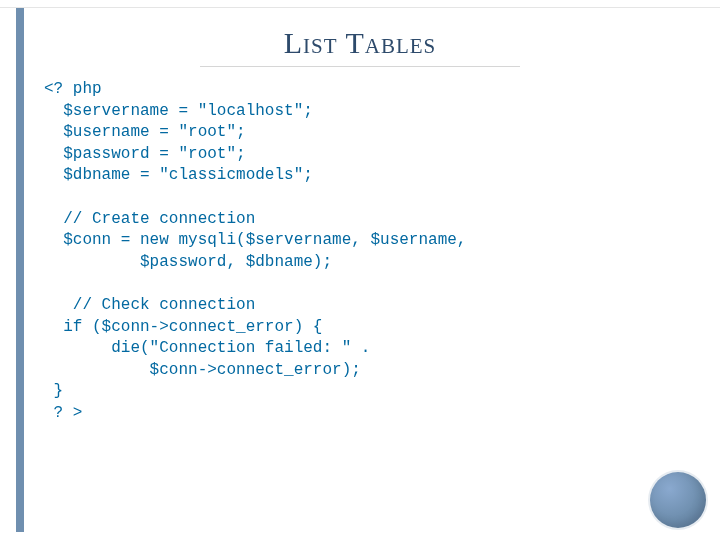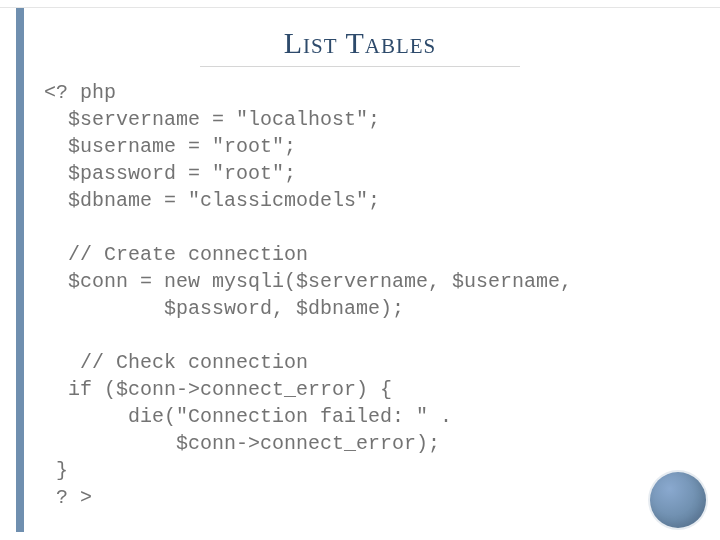--- a/index.html
+++ b/index.html
@@ -40,22 +40,22 @@
     font-weight: 400;
   }
   .title-underline {
     width: 320px;
     height: 1px;
     background: #d6d6d6;
     margin: 0 auto 10px auto;
   }
   .code {
     font-family: "Courier New", Courier, monospace;
-    font-size: 20px;
-    color: #737373;
+    font-size: 16px;
+    color: #0369a1;
     line-height: 1.35;
     white-space: pre;
     margin-left: 44px;
     margin-top: 12px;
   }
   .corner-circle {
     position: absolute;
     right: 14px;
     bottom: 12px;
     width: 56px;

